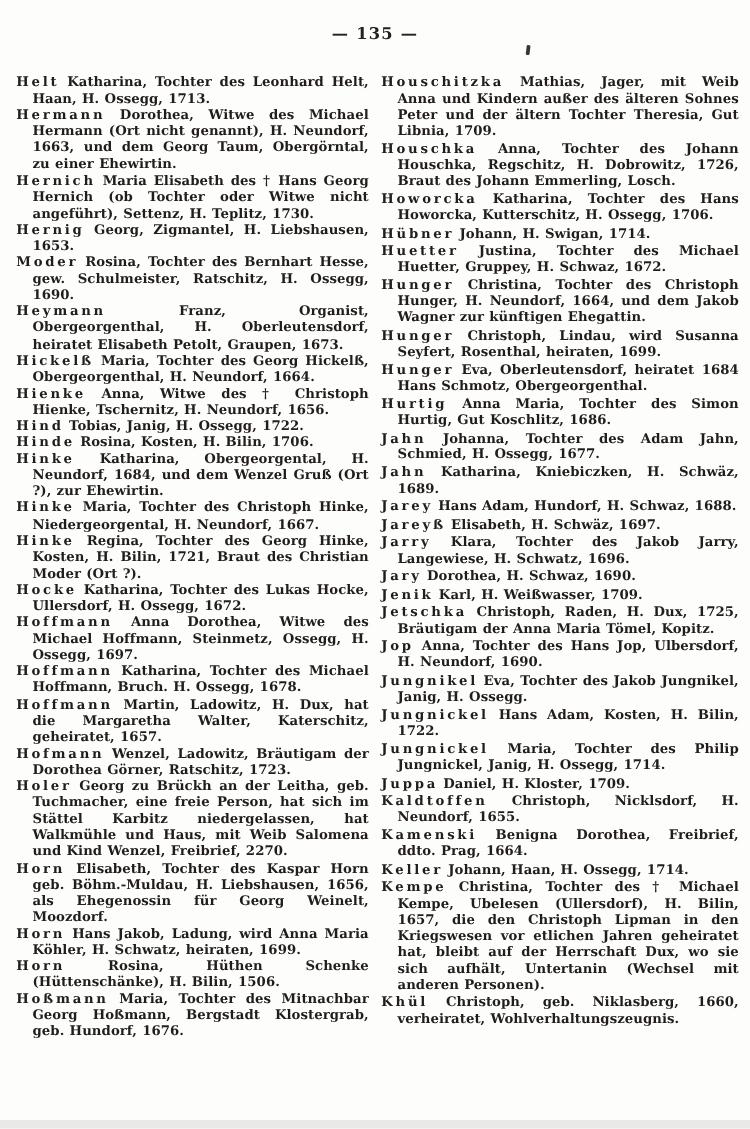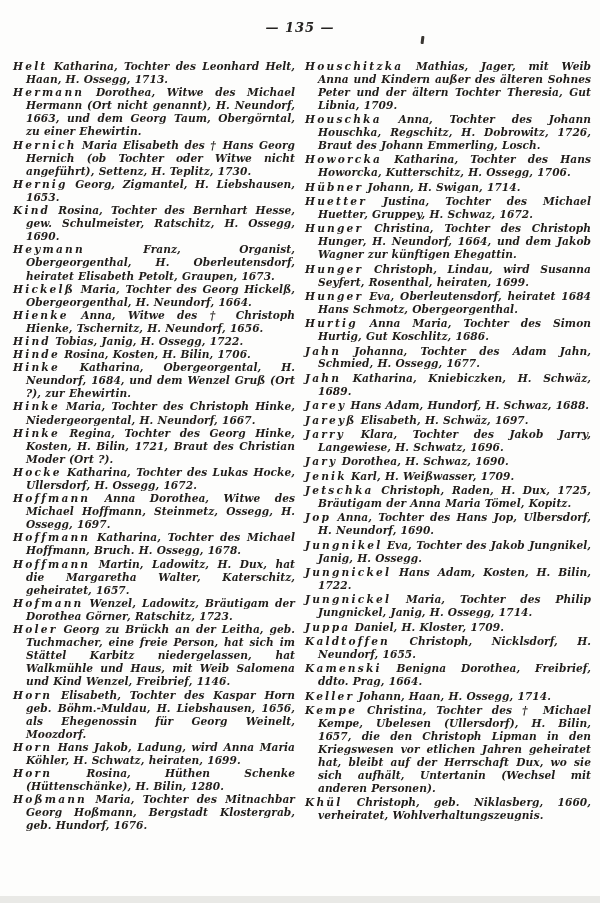--- a/index.html
+++ b/index.html
@@ -10,21 +10,20 @@
     background: #fdfdfc;
     overflow: hidden;
   }
   .page {
     position: relative;
     width: 600px;
     height: 903px;
     background: #fdfdfc;
     font-family: "DejaVu Serif", "Liberation Serif", serif;
     color: #1c1a18;
-    font-style: italic;
   }
   .page-number {
     position: absolute;
     top: 20px;
     left: 0;
     width: 100%;
     text-align: center;
     font-size: 13px;
     font-weight: 700;
     letter-spacing: 1px;
@@ -80,38 +79,38 @@
   <div class="page-number">— 135 —</div>
 
   <div class="ink-speck"></div>
 
   <div class="columns">
     <div class="col col-left" id="col-left">
         <p class="entry"><span class="surname">Helt</span><span class="etext"> Katharina, Tochter des Leonhard Helt, Haan, H. Ossegg, 1713.</span></p>
         <p class="entry"><span class="surname">Hermann</span><span class="etext"> Dorothea, Witwe des Michael Hermann (Ort nicht genannt), H. Neundorf, 1663, und dem Georg Taum, Obergörntal, zu einer Ehewirtin.</span></p>
         <p class="entry"><span class="surname">Hernich</span><span class="etext"> Maria Elisabeth des † Hans Georg Hernich (ob Tochter oder Witwe nicht angeführt), Settenz, H. Teplitz, 1730.</span></p>
         <p class="entry"><span class="surname">Hernig</span><span class="etext"> Georg, Zigmantel, H. Liebshausen, 1653.</span></p>
-        <p class="entry"><span class="surname">Kind</span><span class="etext"> Rosina, Tochter des Bernhart Hesse, gew. Schulmeister, Ratschitz, H. Ossegg, 1690.</span></p>
+        <p class="entry"><span class="surname">Moder</span><span class="etext"> Rosina, Tochter des Bernhart Hesse, gew. Schulmeister, Ratschitz, H. Ossegg, 1690.</span></p>
         <p class="entry"><span class="surname">Heymann</span><span class="etext"> Franz, Organist, Obergeorgenthal, H. Oberleutensdorf, heiratet Elisabeth Petolt, Graupen, 1673.</span></p>
         <p class="entry"><span class="surname">Hickelß</span><span class="etext"> Maria, Tochter des Georg Hickelß, Obergeorgenthal, H. Neundorf, 1664.</span></p>
         <p class="entry"><span class="surname">Hienke</span><span class="etext"> Anna, Witwe des † Christoph Hienke, Tschernitz, H. Neundorf, 1656.</span></p>
         <p class="entry"><span class="surname">Hind</span><span class="etext"> Tobias, Janig, H. Ossegg, 1722.</span></p>
         <p class="entry"><span class="surname">Hinde</span><span class="etext"> Rosina, Kosten, H. Bilin, 1706.</span></p>
         <p class="entry"><span class="surname">Hinke</span><span class="etext"> Katharina, Obergeorgental, H. Neundorf, 1684, und dem Wenzel Gruß (Ort ?), zur Ehewirtin.</span></p>
         <p class="entry"><span class="surname">Hinke</span><span class="etext"> Maria, Tochter des Christoph Hinke, Niedergeorgental, H. Neundorf, 1667.</span></p>
         <p class="entry"><span class="surname">Hinke</span><span class="etext"> Regina, Tochter des Georg Hinke, Kosten, H. Bilin, 1721, Braut des Christian Moder (Ort ?).</span></p>
         <p class="entry"><span class="surname">Hocke</span><span class="etext"> Katharina, Tochter des Lukas Hocke, Ullersdorf, H. Ossegg, 1672.</span></p>
         <p class="entry"><span class="surname">Hoffmann</span><span class="etext"> Anna Dorothea, Witwe des Michael Hoffmann, Steinmetz, Ossegg, H. Ossegg, 1697.</span></p>
         <p class="entry"><span class="surname">Hoffmann</span><span class="etext"> Katharina, Tochter des Michael Hoffmann, Bruch. H. Ossegg, 1678.</span></p>
         <p class="entry"><span class="surname">Hoffmann</span><span class="etext"> Martin, Ladowitz, H. Dux, hat die Margaretha Walter, Katerschitz, geheiratet, 1657.</span></p>
         <p class="entry"><span class="surname">Hofmann</span><span class="etext"> Wenzel, Ladowitz, Bräutigam der Dorothea Görner, Ratschitz, 1723.</span></p>
-        <p class="entry"><span class="surname">Holer</span><span class="etext"> Georg zu Brückh an der Leitha, geb. Tuchmacher, eine freie Person, hat sich im Stättel Karbitz niedergelassen, hat Walkmühle und Haus, mit Weib Salomena und Kind Wenzel, Freibrief, 1146.</span></p>
+        <p class="entry"><span class="surname">Holer</span><span class="etext"> Georg zu Brückh an der Leitha, geb. Tuchmacher, eine freie Person, hat sich im Stättel Karbitz niedergelassen, hat Walkmühle und Haus, mit Weib Salomena und Kind Wenzel, Freibrief, 2270.</span></p>
         <p class="entry"><span class="surname">Horn</span><span class="etext"> Elisabeth, Tochter des Kaspar Horn geb. Böhm.-Muldau, H. Liebshausen, 1656, als Ehegenossin für Georg Weinelt, Moozdorf.</span></p>
         <p class="entry"><span class="surname">Horn</span><span class="etext"> Hans Jakob, Ladung, wird Anna Maria Köhler, H. Schwatz, heiraten, 1699.</span></p>
-        <p class="entry"><span class="surname">Horn</span><span class="etext"> Rosina, Hüthen Schenke (Hüttenschänke), H. Bilin, 1280.</span></p>
+        <p class="entry"><span class="surname">Horn</span><span class="etext"> Rosina, Hüthen Schenke (Hüttenschänke), H. Bilin, 1506.</span></p>
         <p class="entry"><span class="surname">Hoßmann</span><span class="etext"> Maria, Tochter des Mitnachbar Georg Hoßmann, Bergstadt Klostergrab, geb. Hundorf, 1676.</span></p>
       </div>
     <div class="col col-right" id="col-right">
         <p class="entry"><span class="surname">Houschitzka</span><span class="etext"> Mathias, Jager, mit Weib Anna und Kindern außer des älteren Sohnes Peter und der ältern Tochter Theresia, Gut Libnia, 1709.</span></p>
         <p class="entry"><span class="surname">Houschka</span><span class="etext"> Anna, Tochter des Johann Houschka, Regschitz, H. Dobrowitz, 1726, Braut des Johann Emmerling, Losch.</span></p>
         <p class="entry"><span class="surname">Howorcka</span><span class="etext"> Katharina, Tochter des Hans Howorcka, Kutterschitz, H. Ossegg, 1706.</span></p>
         <p class="entry"><span class="surname">Hübner</span><span class="etext"> Johann, H. Swigan, 1714.</span></p>
         <p class="entry"><span class="surname">Huetter</span><span class="etext"> Justina, Tochter des Michael Huetter, Gruppey, H. Schwaz, 1672.</span></p>
         <p class="entry"><span class="surname">Hunger</span><span class="etext"> Christina, Tochter des Christoph Hunger, H. Neundorf, 1664, und dem Jakob Wagner zur künftigen Ehegattin.</span></p>
         <p class="entry"><span class="surname">Hunger</span><span class="etext"> Christoph, Lindau, wird Susanna Seyfert, Rosenthal, heiraten, 1699.</span></p>

